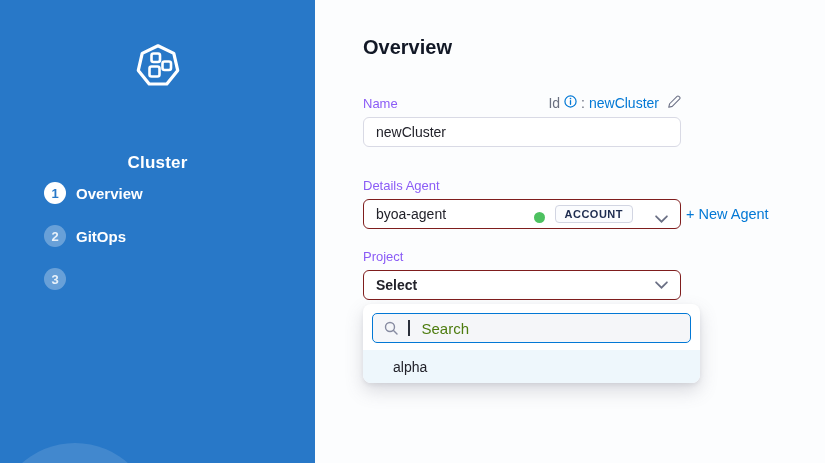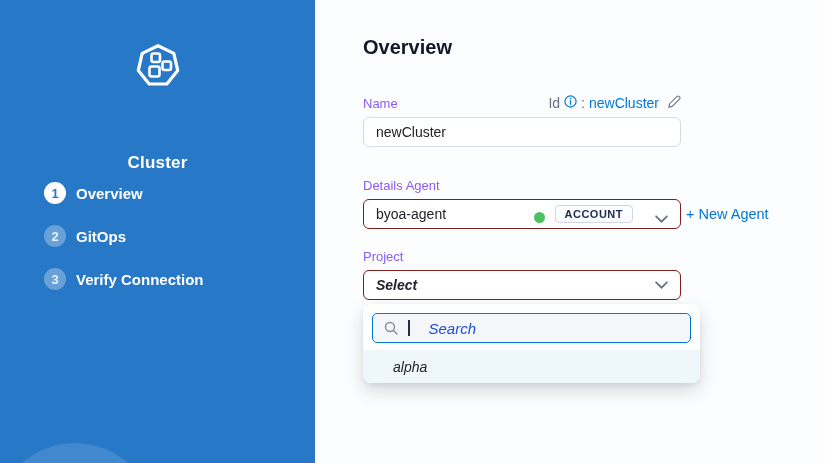--- a/index.html
+++ b/index.html
@@ -53,32 +53,32 @@
   .agent-right { margin-left:auto; display:flex; align-items:flex-end; }
   .health-dot { width:11px; height:11px; border-radius:50%; background:#4dc160; }
   .scope-badge { margin-left:10px; border:1px solid #d2d5e2; border-radius:4px;
                  background:#fbfcfe; padding:2px 9px; font-size:11px; font-weight:600;
                  letter-spacing:.5px; color:#1d2b4f; }
   .chev { margin-left:22px; display:flex; }
   .new-agent-link { margin-left:5px; color:#0278d5; font-size:14.5px;
                     font-weight:500; cursor:pointer; text-decoration:none; }
 
   .project-block { margin-top:18px; }
-  .select-wrap { position:relative; width:318px;font-style:italic; }
+  .select-wrap { position:relative; width:318px; }
   .project-value { font-size:14px; font-weight:600; color:#22222a; }
   .project-select .chev { margin-left:auto; }
 
   .dropdown-panel { position:absolute; top:34px; left:0; width:337px; background:#fff;
                     border-radius:8px; overflow:hidden; z-index:5; padding-top:9px;
                     box-shadow:0 2px 4px rgba(40,41,61,0.08), 0 8px 18px rgba(96,97,112,0.22); }
   .search-box { margin:0 9px 7px 9px; height:30px; border:1.5px solid #0278d5;
                 border-radius:5px; background:#f5f6f9; display:flex; align-items:center;
                 padding:0 10px; cursor:text; }
   .caret { width:1.5px; height:16px; background:#2b2f3a; margin-left:9px; }
-  .search-placeholder { margin-left:19px; font-size:15px; color:#1d4ed8; }
+  .search-placeholder { margin-left:12px; font-size:15px; color:#4d7c0f; }
   .option { height:33px; display:flex; align-items:center; padding:0 30px;
             font-size:14px; color:#22222a; cursor:pointer; background:#fff; }
   .option.highlighted { background:#eef7fc; }
 </style>
 </head>
 <body>
 
 <div class="app">
 
   <aside class="sidebar">
@@ -96,21 +96,20 @@
       <div class="step active">
         <span class="step-num">1</span>
         <span class="step-label">Overview</span>
       </div>
       <div class="step inactive">
         <span class="step-num">2</span>
         <span class="step-label">GitOps</span>
       </div>
       <div class="step inactive">
         <span class="step-num">3</span>
-        <span class="step-label">Verify Connection</span>
       </div>
     </div>
   </aside>
 
   <main class="content">
     <h1 class="page-title">Overview</h1>
 
     <div class="name-block">
       <div class="field-head">
         <span class="field-label">Name</span>

